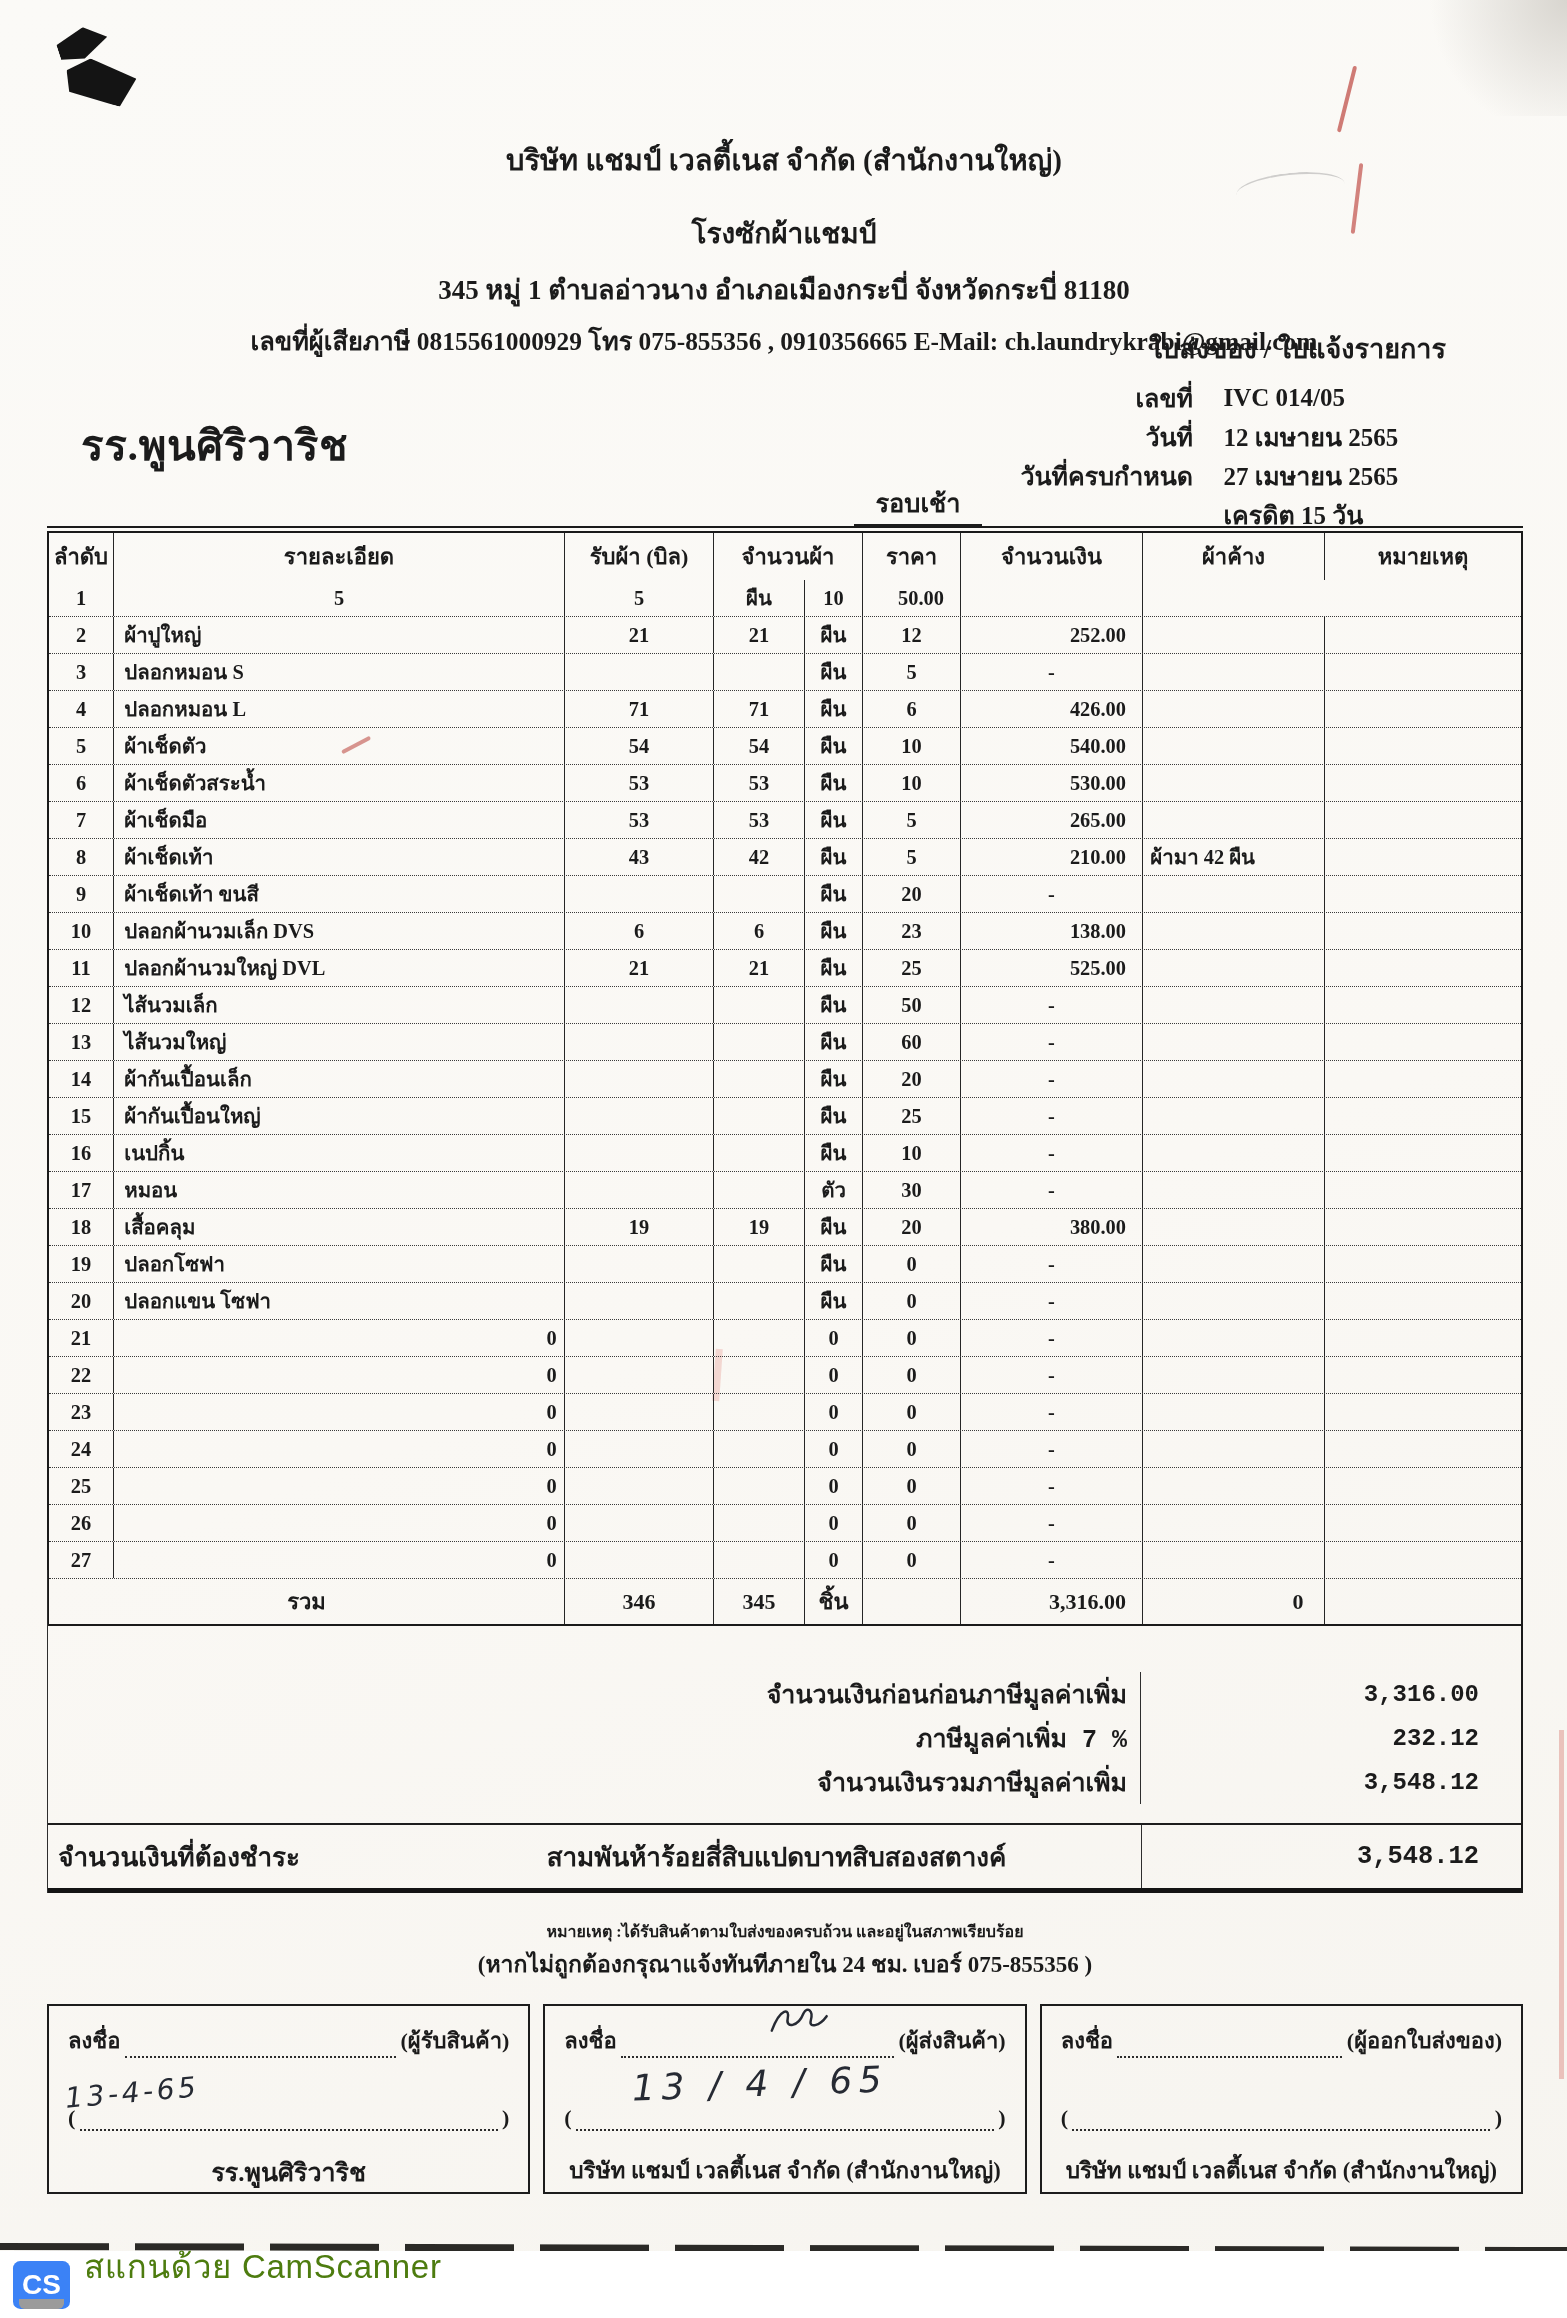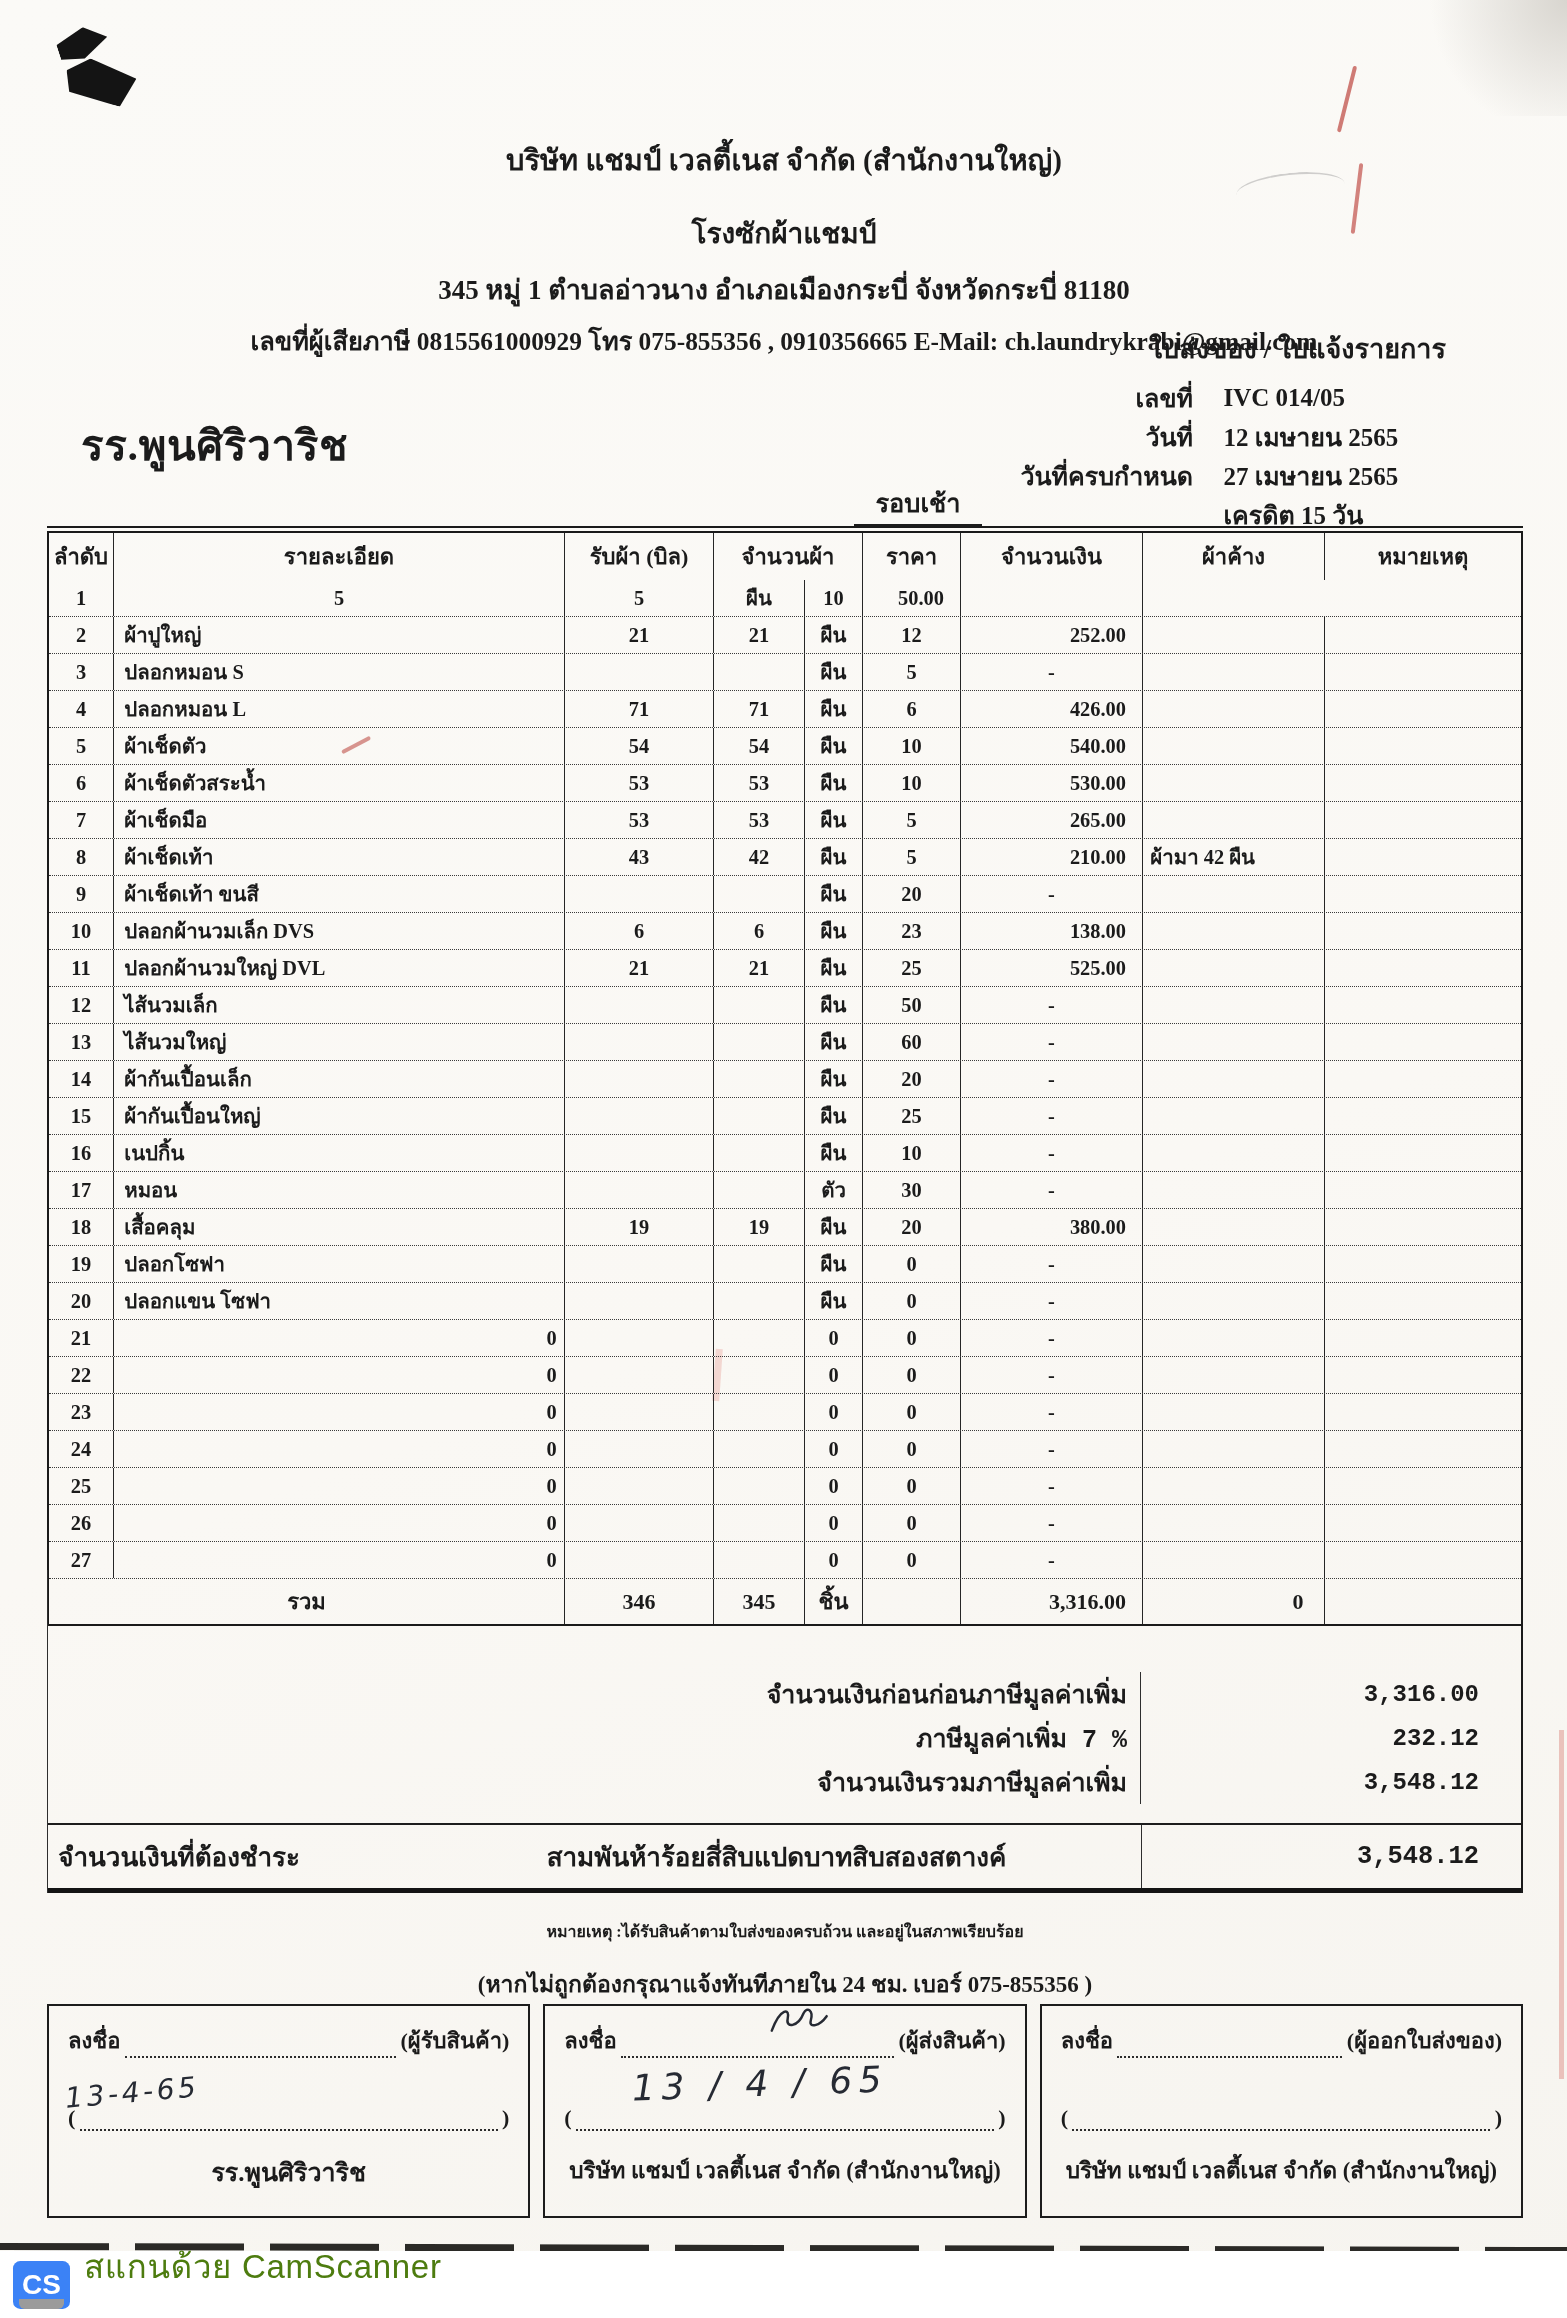--- a/index.html
+++ b/index.html
@@ -78,25 +78,25 @@
           font-size:24px;font-weight:700;}
   .payable{display:grid;grid-template-columns:364px 729px 1fr;height:63px;margin-top:19px;
            border-top:2.2px solid #1d1d1d;border-bottom:5.8px solid #141414;}
   .plabel{display:flex;align-items:center;padding-left:10.2px;font-size:26px;font-weight:700;}
   .pwords{display:flex;align-items:center;justify-content:center;font-size:26px;font-weight:700;}
   .pvalue{display:flex;align-items:center;justify-content:flex-end;padding-right:42px;
           border-left:1.5px solid #2e2e2e;font-size:25.4px;font-weight:700;}
 
   .notes{position:absolute;top:1919px;left:47px;width:1476px;text-align:center;font-weight:700;}
   .notes .n1{font-size:16px;}
-  .notes .n2{font-size:23px;margin-top:22px;}
+  .notes .n2{font-size:23px;margin-top:2px;}
 
   
   .sigs{position:absolute;top:2004px;left:47px;width:1476px;display:flex;gap:13px;}
-  .sigbox{flex:1;border:2.2px solid #1c1c1c;height:214px;box-sizing:border-box;position:relative;
+  .sigbox{flex:1;border:2.2px solid #1c1c1c;height:190px;box-sizing:border-box;position:relative;
           padding:17.4px 19px 11.6px 19px;}
   .sigline{display:flex;align-items:flex-end;font-size:22px;font-weight:700;}
   .dots{flex:1;border-bottom:2.2px dotted #2c2c2c;margin:0 4.4px;height:1em;}
   .parenline{display:flex;align-items:flex-end;font-size:22px;font-weight:700;margin-top:47px;}
   .signame{text-align:center;font-size:22.5px;font-weight:700;margin-top:20.4px;white-space:nowrap;}
   .sigbox:first-child .signame{font-size:25px;}
   .hw{position:absolute;font-style:italic;color:#262a33;font-family:"DejaVu Sans",sans-serif;font-weight:400;}
   .hw-b1{left:16px;top:70px;font-size:28px;transform:rotate(-5deg);letter-spacing:3.6px;}
   .hw-b2{left:87px;top:57px;font-size:36px;transform:rotate(-2deg);letter-spacing:6.5px;}
   .sigmark{position:absolute;left:46%;top:0px;}

